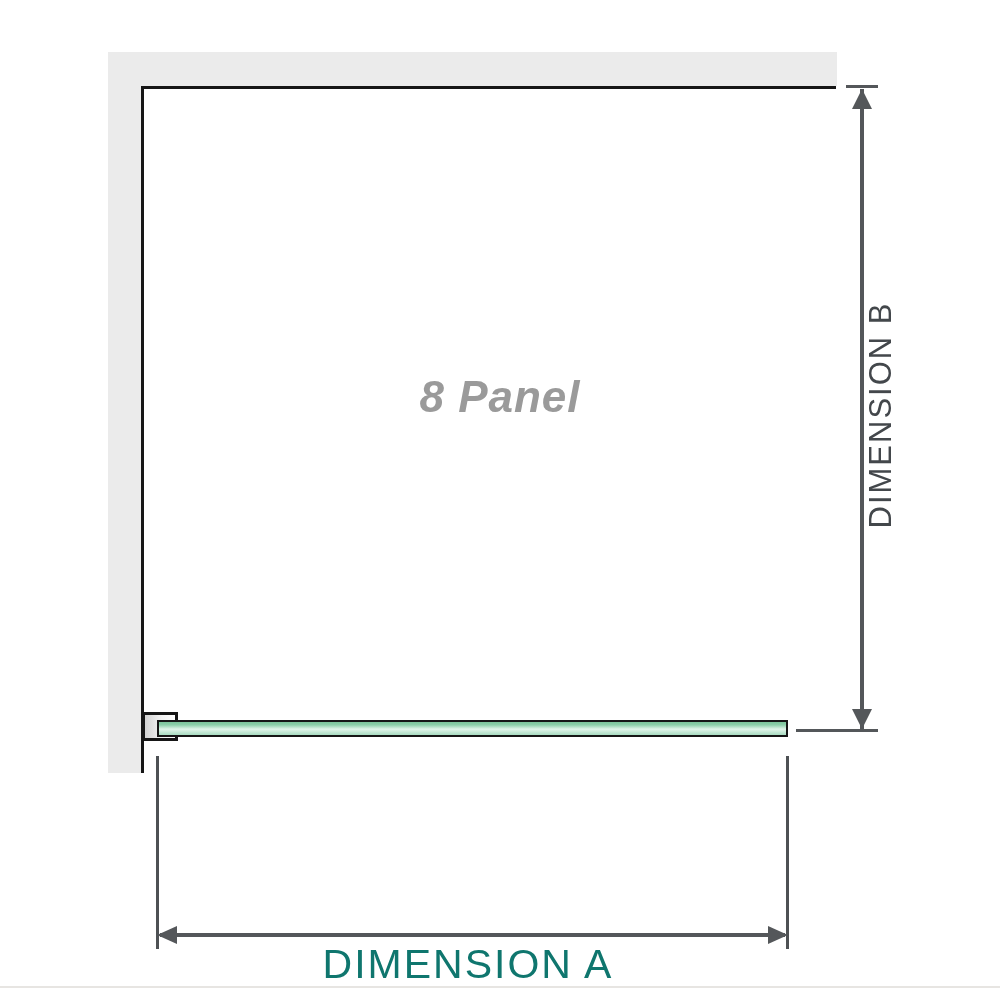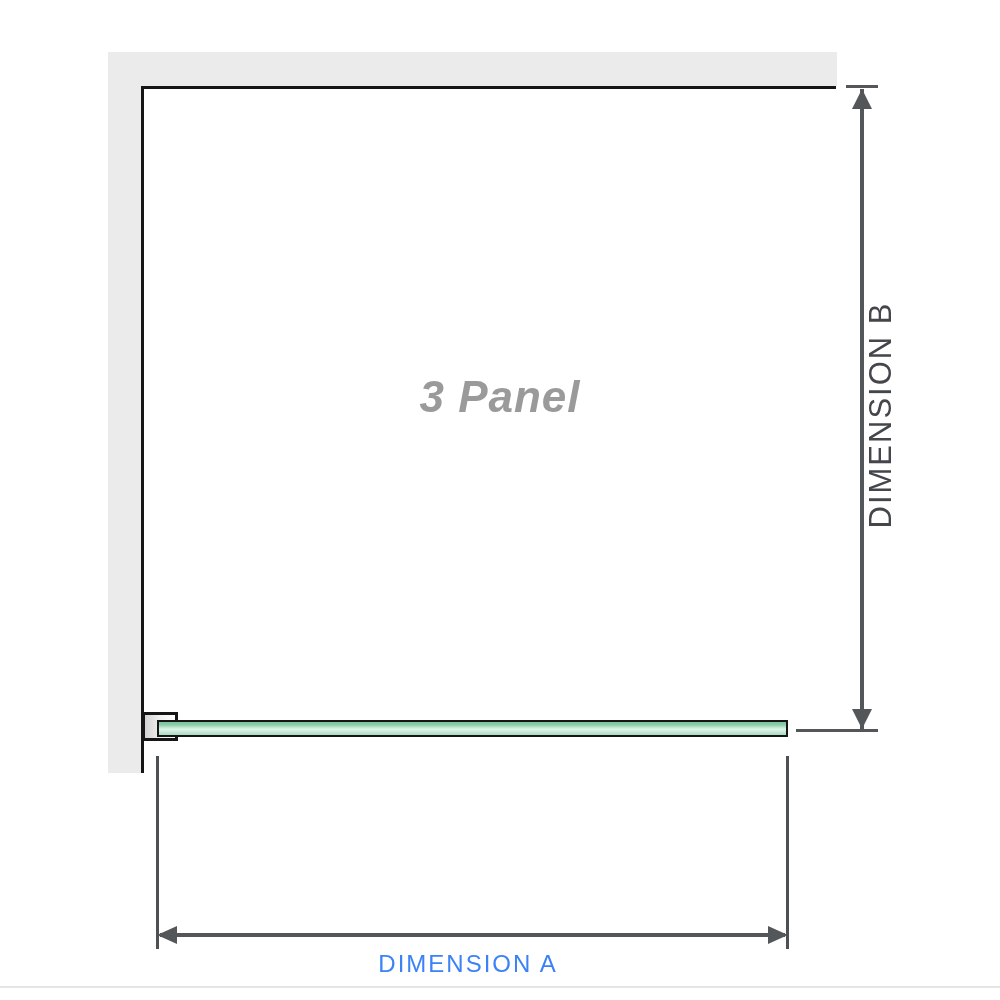--- a/index.html
+++ b/index.html
@@ -102,44 +102,44 @@
   .dimA-ext-right { left: 786px; top: 756px; width: 3px; height: 193px; }
   .dimA-line { left: 160px; top: 933px; width: 625px; height: 4px; }
   .dimA-arrow-left  { left: 157px; top: 926px; }
   .dimA-arrow-right { left: 768px; top: 926px; }
   .dimA-label {
     position: absolute;
     left: 318px; top: 946px;
     width: 300px; height: 36px;
     line-height: 36px;
     text-align: center;
-    font-size: 24px;
+    font-size: 41px;
     letter-spacing: 2px;
-    color: #3b82f6;
+    color: #0f766e;
   }
   
   .base-line {
     position: absolute;
     left: 0; top: 986px;
     width: 1000px; height: 2px;
     background: #e7e5e2;
   }
 </style>
 </head>
 <body>
 
 <div class="stage">
 
   <div class="wall-vert"></div>
   <div class="wall-horiz"></div>
 
   <div class="edge-top"></div>
   <div class="edge-left"></div>
 
-  <div class="panel-label">3 Panel</div>
+  <div class="panel-label">8 Panel</div>
 
   <div class="bracket"></div>
   <div class="glass"></div>
 
   <div class="dim-line dimB-line"></div>
   <div class="tick dimB-tick-top"></div>
   <div class="tick dimB-tick-bottom"></div>
   <div class="arrow arrow-up dimB-arrow-top"></div>
   <div class="arrow arrow-down dimB-arrow-bottom"></div>
   <div class="dimB-label">DIMENSION B</div>

